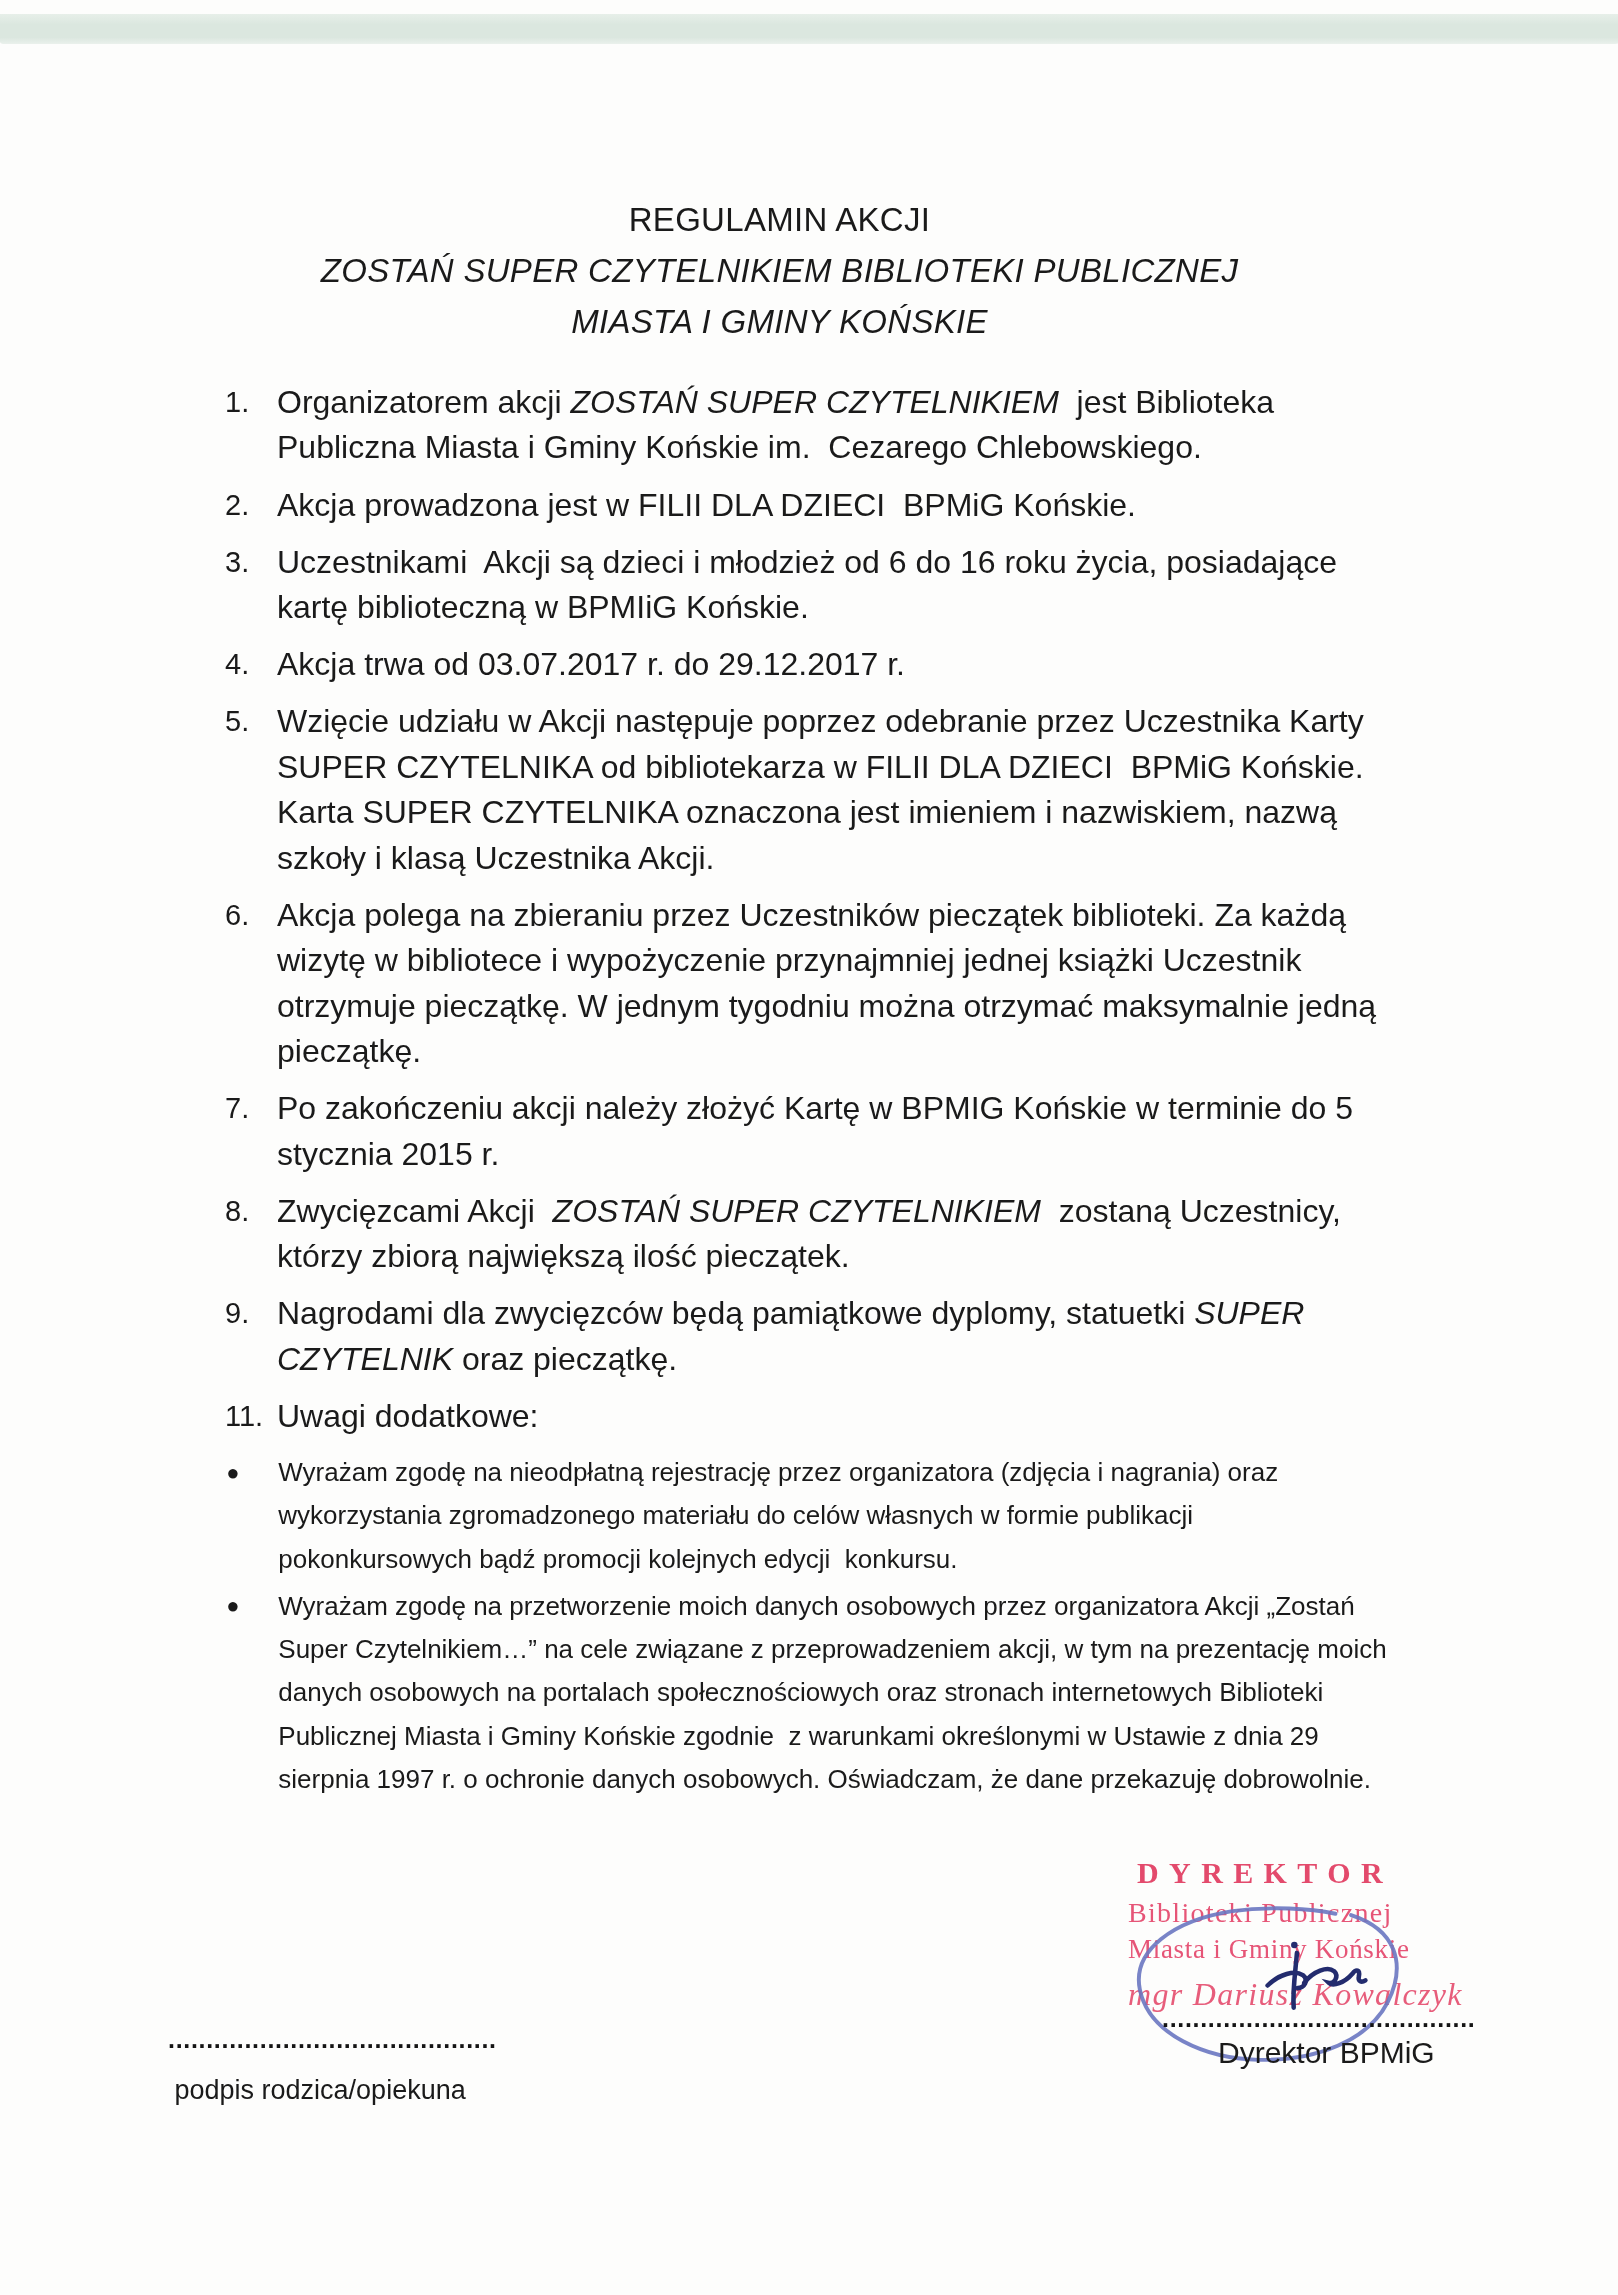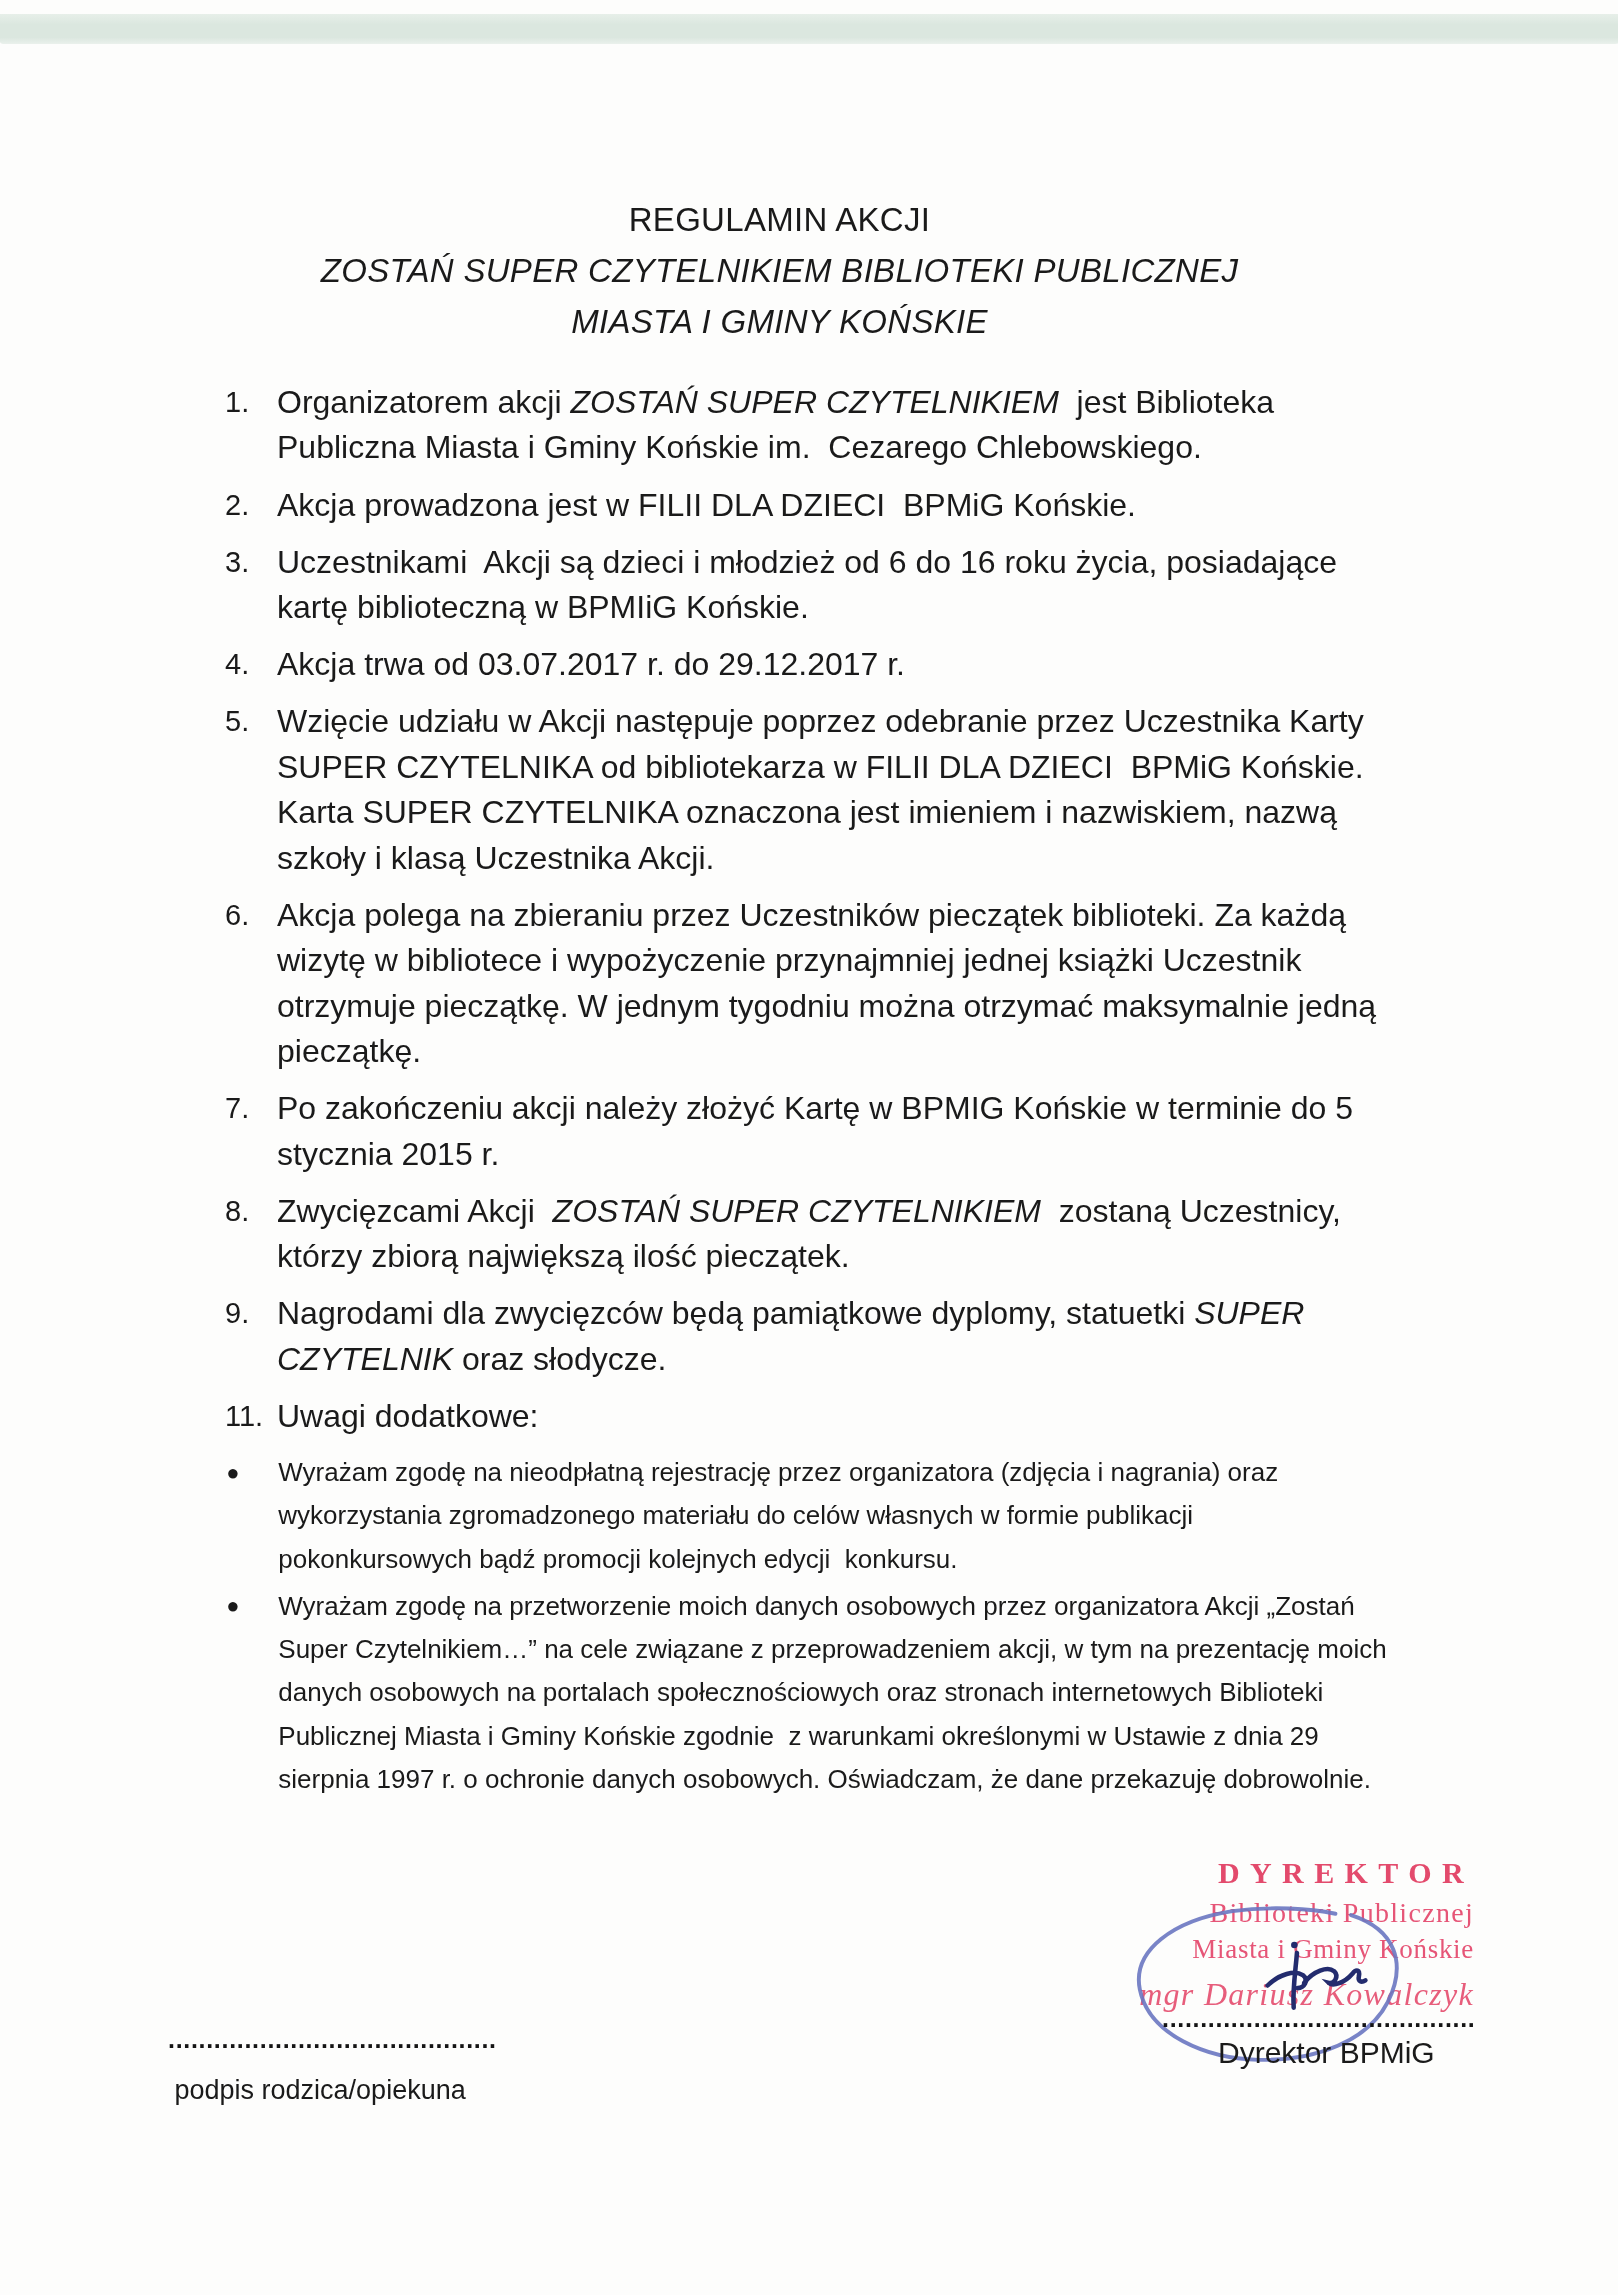--- a/index.html
+++ b/index.html
@@ -32,21 +32,21 @@
   .item .num{flex:0 0 52px;font-size:29px;padding-top:2px;}
   .item .txt{flex:1;white-space:pre-wrap;}
   .item .txt .it{font-style:italic;}
   .bullets{margin-top:9px;}
   .bullet-item{display:flex;font-size:26px;line-height:1.67;margin-bottom:3.3px;}
   .bullet-item .marker{flex:0 0 52px;font-size:22px;padding-top:3.9px;padding-left:1.3px;}
   .bullet-item .txt{flex:1;white-space:pre-wrap;}
   
   .stamp{
     position:absolute;left:1128px;top:1856px;width:346px;
-    text-align:right;color:var(--stamp,#e65577);
+    text-align:left;color:var(--stamp,#e65577);
     font-family:"Liberation Serif", serif;
   }
   .stamp .l1{font-size:30px;font-weight:bold;letter-spacing:10.4px;padding-left:9px;color:#e34a6c;}
   .stamp .l2{font-size:28px;margin-top:6.5px;letter-spacing:1.3px;}
   .stamp .l3{font-size:27px;margin-top:5.2px;letter-spacing:0.7px;}
   .stamp .nm{font-size:32px;margin-top:11.7px;font-style:italic;letter-spacing:1.3px;color:#e75d7b;}
   .sig-svg{position:absolute;left:1102px;top:1885px;}
   
   .sign{position:absolute;}
   .sign .dots{font-size:25px;line-height:1;font-weight:bold;letter-spacing:0.7px;color:#141414;}
@@ -97,21 +97,21 @@
         <div class="item">
           <span class="num">7.</span>
           <span class="txt"><span>Po zakończeniu akcji należy złożyć Kartę w BPMIG Końskie w terminie do 5 stycznia 2015 r.</span></span>
         </div>
         <div class="item">
           <span class="num">8.</span>
           <span class="txt"><span>Zwycięzcami Akcji  </span><span class="it">ZOSTAŃ SUPER CZYTELNIKIEM</span><span>  zostaną Uczestnicy, którzy zbiorą największą ilość pieczątek.</span></span>
         </div>
         <div class="item">
           <span class="num">9.</span>
-          <span class="txt"><span>Nagrodami dla zwycięzców będą pamiątkowe dyplomy, statuetki </span><span class="it">SUPER CZYTELNIK</span><span> oraz słodycze.</span></span>
+          <span class="txt"><span>Nagrodami dla zwycięzców będą pamiątkowe dyplomy, statuetki </span><span class="it">SUPER CZYTELNIK</span><span> oraz pieczątkę.</span></span>
         </div>
         <div class="item">
           <span class="num">11.</span>
           <span class="txt"><span>Uwagi dodatkowe:</span></span>
         </div>
       </div>
     <div class="bullets">
         <div class="bullet-item">
           <span class="marker">●</span>
           <span class="txt"><span>Wyrażam zgodę na nieodpłatną rejestrację przez organizatora (zdjęcia i nagrania) oraz wykorzystania zgromadzonego materiału do celów własnych w formie publikacji pokonkursowych bądź promocji kolejnych edycji  konkursu.</span></span>

